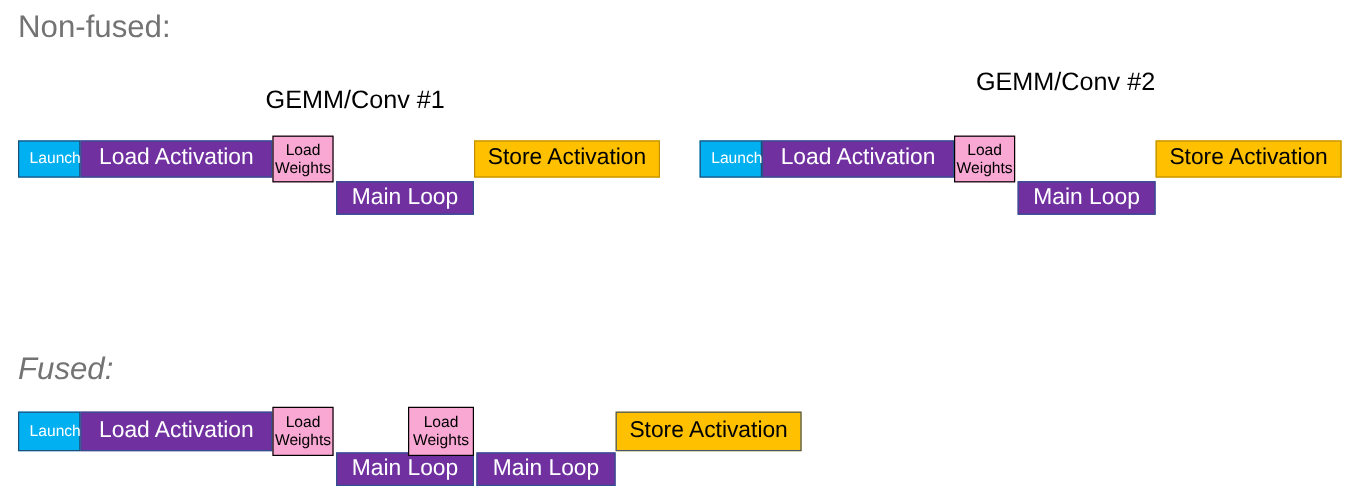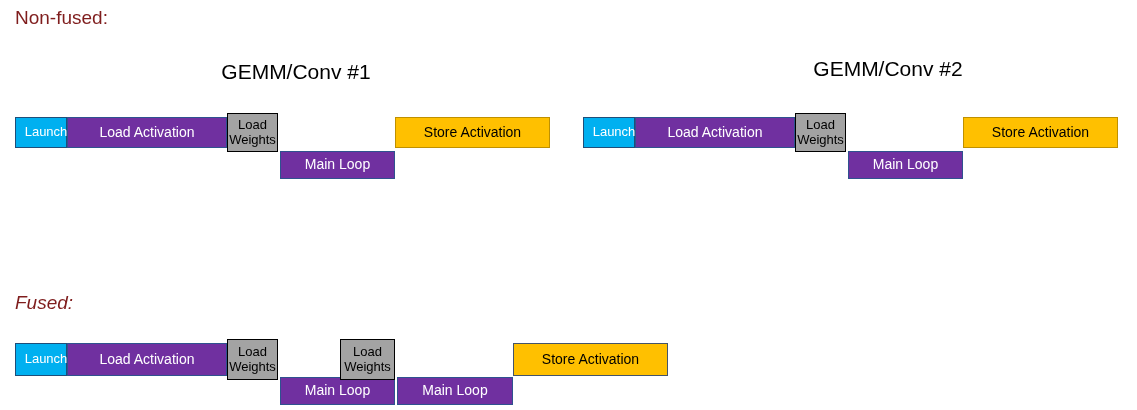--- a/index.html
+++ b/index.html
@@ -6,56 +6,56 @@
   .canvas {
     position: relative;
     width: 1137px;
     height: 410px;
     background: #ffffff;
     font-family: "Liberation Sans", sans-serif;
     overflow: hidden;
   }
   .section-label {
     position: absolute;
-    font-size: 19px;
-    color: #7f1d1d;
+    font-size: 26px;
+    color: #737373;
     white-space: nowrap;
   }
   .kernel-title {
     position: absolute;
     width: 220px;
     font-size: 21px;
     color: #000000;
     text-align: center;
     white-space: nowrap;
   }
   .block {
     position: absolute;
     box-sizing: border-box;
     display: flex;
     align-items: center;
     justify-content: center;
     text-align: center;
-    font-size: 14px;
+    font-size: 19px;
     line-height: 1.08;
   }
   .blk-launch {
     background: #00b0f0;
     border: 1.5px solid #1f4e79;
     color: #ffffff;
     font-size: 13px;
     padding-left: 10px;
   }
   .blk-purple {
     background: #7030a0;
     border: 1.5px solid #2f528f;
     color: #ffffff;
   }
   .blk-weights {
-    background: #a3a3a3;
+    background: #f9a8d4;
     border: 1.5px solid #000000;
     color: #000000;
     font-size: 13px;
     padding: 0 1px;
   }
   .blk-store-nf {
     background: #ffc000;
     border: 1.5px solid #bf9000;
     color: #000000;
   }
@@ -66,21 +66,21 @@
   }
 </style>
 </head>
 <body>
 
 <div class="canvas">
 
   <div>
     <div class="section-label" style="left:15px; top:7px;">Non-fused:</div>
 
-    <div class="kernel-title" style="left:186px; top:60px;">GEMM/Conv #1</div>
+    <div class="kernel-title" style="left:186px; top:72px;">GEMM/Conv #1</div>
     <div class="kernel-title" style="left:778px; top:57px;">GEMM/Conv #2</div>
 
     <div>
       <div class="block blk-launch" style="left:15px;  top:117px; width:52px;  height:31px;">Launch</div>
       <div class="block blk-purple" style="left:67px;  top:117px; width:160px; height:31px;">Load Activation</div>
       <div class="block blk-weights" style="left:227px; top:113px; width:51px;  height:39px;">Load Weights</div>
       <div class="block blk-purple" style="left:280px; top:151px; width:115px; height:28px;">Main Loop</div>
       <div class="block blk-store-nf" style="left:395px; top:117px; width:155px; height:31px;">Store Activation</div>
     </div>
 

